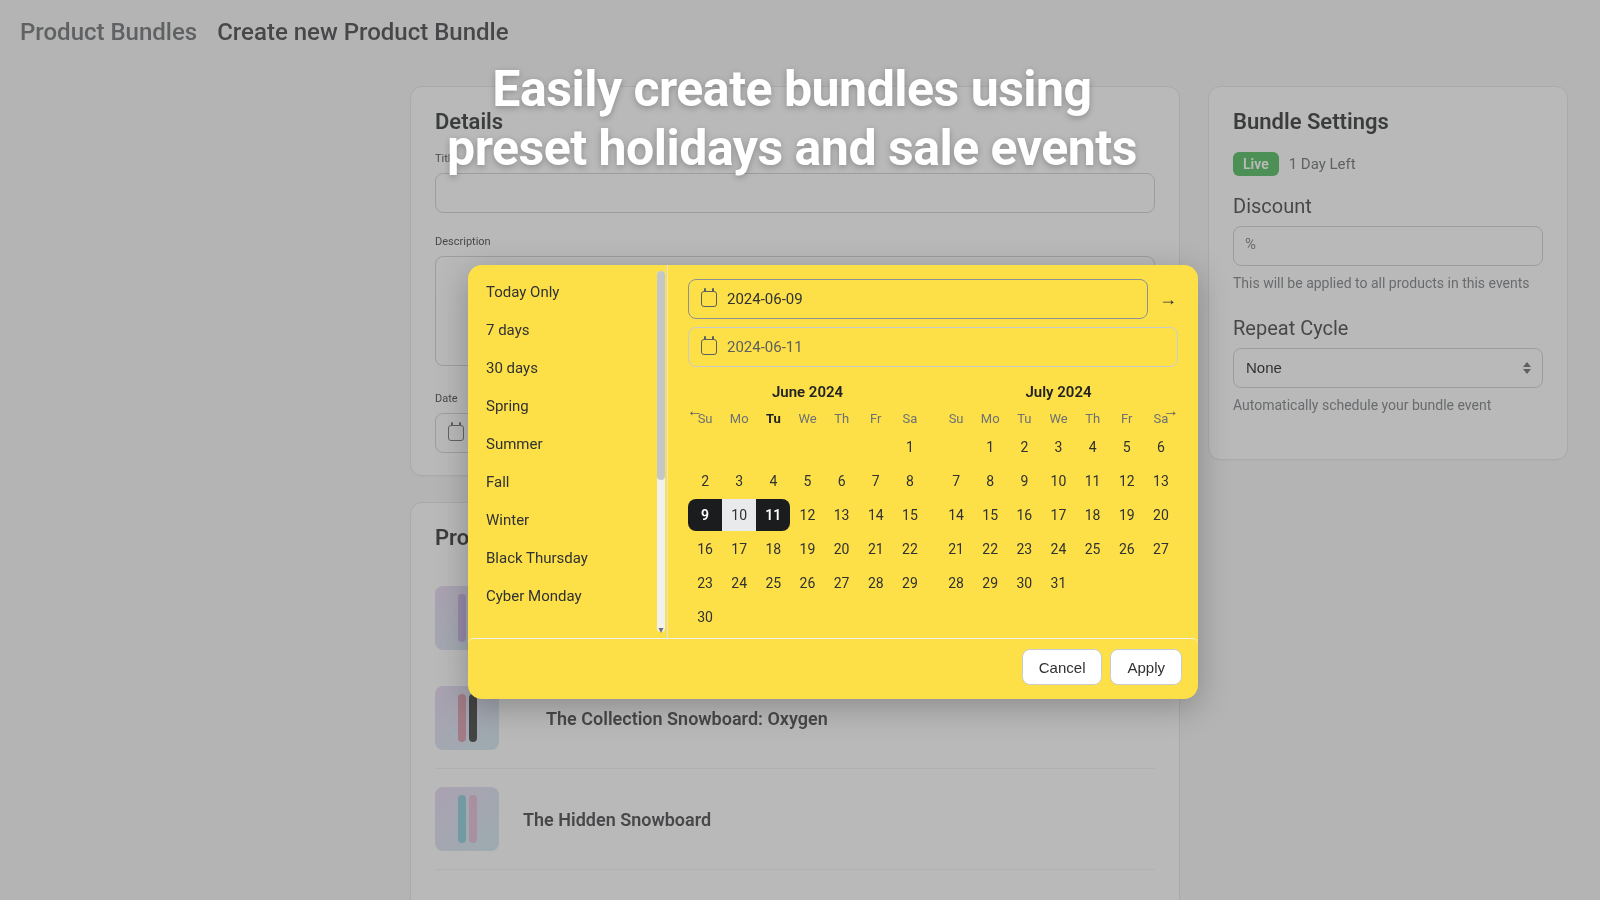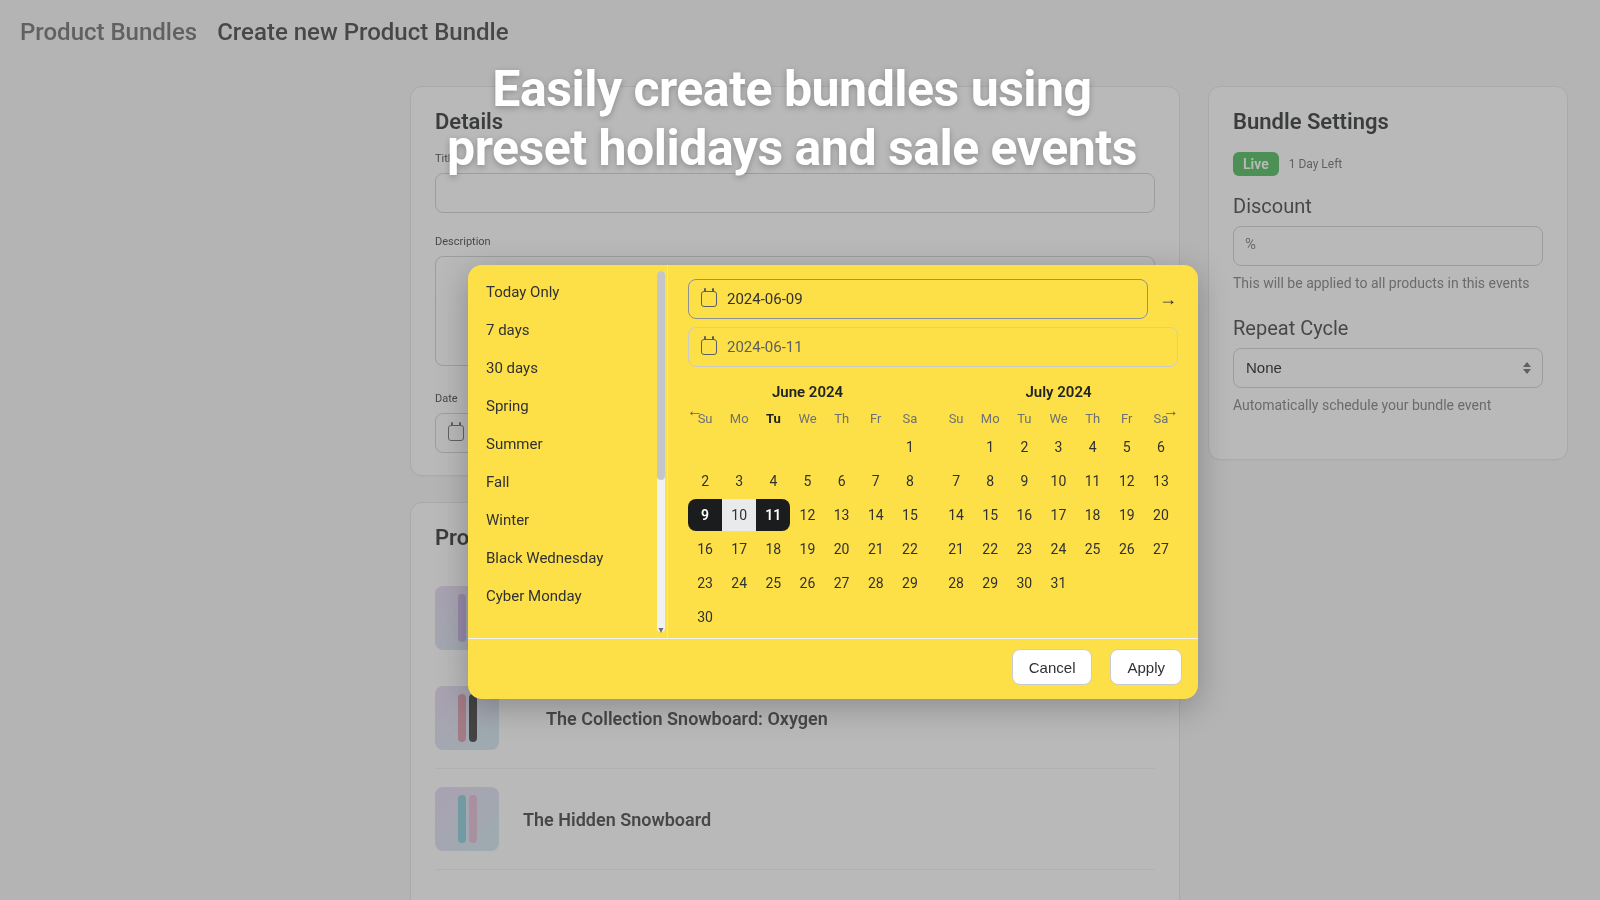--- a/index.html
+++ b/index.html
@@ -66,21 +66,21 @@
   }
   .board { width:8px; height:48px; border-radius:4px; }
   .product-title { font-size:18px; font-weight:600; color:#303133; }
   
   .badge-live {
     display:inline-flex; align-items:center; justify-content:center;
     background:#3ab54a; color:#fff; font-size:14px; font-weight:600;
     padding:4px 10px; border-radius:6px;
   }
   .status-row { display:flex; align-items:center; gap:10px; margin-bottom:18px; }
-  .status-row .day-left { font-size:12px; color:#5c5f62; }
+  .status-row .day-left { font-size:15px; color:#5c5f62; }
   .side-section { margin-bottom:22px; }
   .side-label { font-size:20px; color:#303133; margin-bottom:8px; }
   .help-text { font-size:14px; color:#6d7175; margin-top:8px; line-height:1.4; }
   .percent-input .prefix { position:absolute; left:12px; top:9px; color:#6d7175; font-size:15px; }
   .percent-input { position:relative; }
   .percent-input input { padding-left:28px; }
   .select-wrap { position:relative; }
   .select-wrap .chev {
     position:absolute; right:12px; top:50%; transform:translateY(-50%);
     display:flex; flex-direction:column; gap:2px;
@@ -159,22 +159,22 @@
   .week-row span.empty { color:transparent; }
   .week-row span.sel-start, .week-row span.sel-end {
     background:#1a1c1d; color:#fff; font-weight:600;
   }
   .week-row span.sel-mid {
     background:#e9eaeb; color:#303133; border-radius:0;
   }
   .week-row span.sel-start { border-top-right-radius:0; border-bottom-right-radius:0; }
   .week-row span.sel-end { border-top-left-radius:0; border-bottom-left-radius:0; }
   .popover-footer {
-    display:flex; justify-content:flex-end; gap:18px;
-    padding:10px 16px 14px 16px; border-top:1px solid #f0f1f2;
+    display:flex; justify-content:flex-end; gap:8px;
+    padding:10px 16px 14px 16px; border-top:1px solid #f0f1f2;border-radius:6px;
   }
   .btn {
     height:36px; padding:0 16px; border-radius:8px; font-size:15px;
     border:1px solid #c9cccf; background:#fff; cursor:pointer; color:#303133;
   }
   .btn.primary { font-weight:500; }
 </style>
 </head>
 <body>
 
@@ -283,21 +283,21 @@
     <div class="popover-body">
       <div class="preset-col">
         <div id="preset-items">
             <div class="preset-item">Today Only</div>
             <div class="preset-item">7 days</div>
             <div class="preset-item">30 days</div>
             <div class="preset-item">Spring</div>
             <div class="preset-item">Summer</div>
             <div class="preset-item">Fall</div>
             <div class="preset-item">Winter</div>
-            <div class="preset-item">Black Wednesday</div>
+            <div class="preset-item">Black Thursday</div>
             <div class="preset-item">Cyber Monday</div>
           </div>
         <div class="preset-scroll">
           <div class="thumb"></div>
           <div class="down-caret">▾</div>
         </div>
       </div>
 
       <div class="calendar-col">
         <div class="date-inputs">

